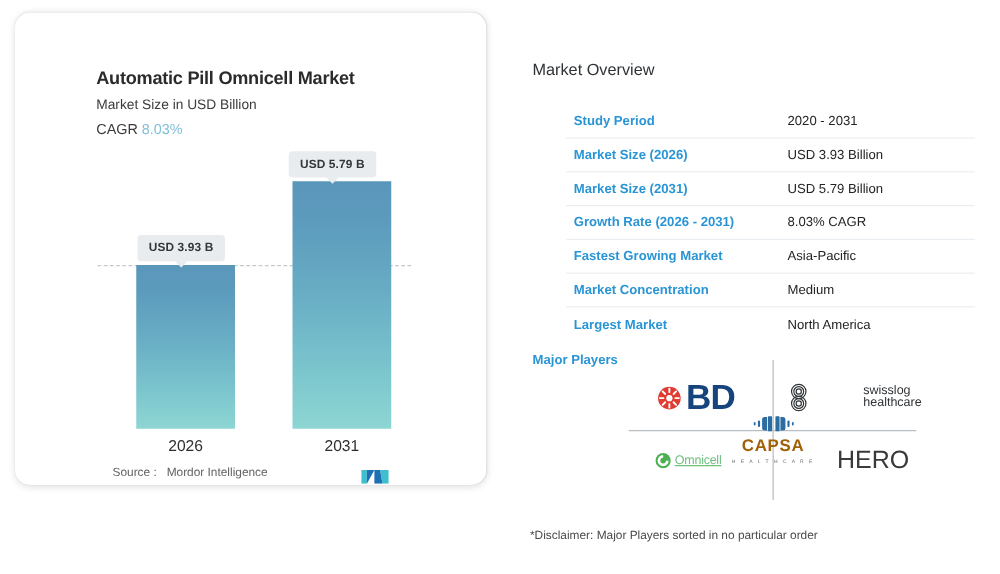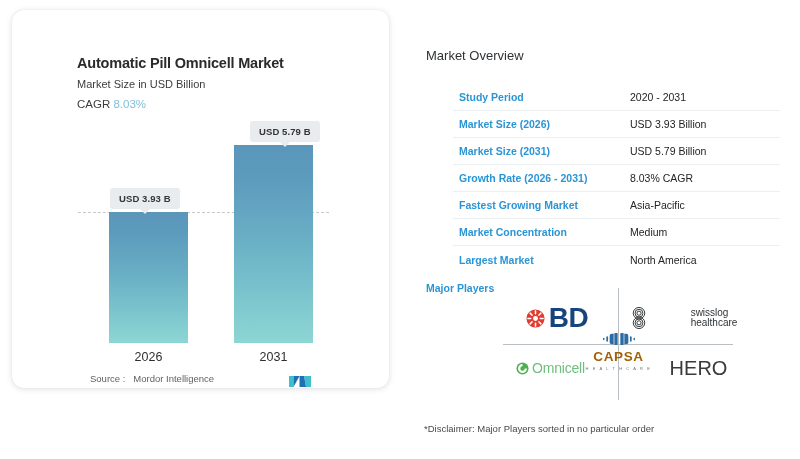--- a/index.html
+++ b/index.html
@@ -76,21 +76,21 @@
   .value-badge::after {
     content: "";
     position: absolute;
     left: 50%; bottom: -5px;
     margin-left: -5px;
     border-left: 5px solid transparent;
     border-right: 5px solid transparent;
     border-top: 5px solid #e8ecee;
   }
   #badge-2026 { left: 98px; top: 68px; }
-  #badge-2031 { left: 238px; top: 1px; }
+  #badge-2031 { left: 219px; top: 1px; }
 
   .x-label {
     position: absolute;
     top: 230px;
     width: 79px;
     text-align: center;
     font-size: 12.5px;
     color: #2f2f2f;
   }
   #xlabel-2026 { left: 97px; }
@@ -169,21 +169,21 @@
   #cell-hero    { left: 153px; top: 62px; width: 85px;  height: 36px; }
   #cell-capsa   { left: 73px;  top: 14px; width: 85px;  height: 98px; }
 
   .bd-wrap { display: flex; align-items: center; gap: 4px; }
   .bd-text { font-size: 28px; font-weight: bold; color: #16447d; letter-spacing: -0.5px; }
 
   .swiss-wrap { display: flex; align-items: center; gap: 5px; }
   .swiss-text { font-size: 10px; line-height: 10.5px; color: #2f3336; margin-left: 37px; }
 
   .omni-wrap { display: flex; align-items: center; gap: 3px; }
-  .omni-text { font-size: 14px; color: #6fbf7f; letter-spacing: -0.2px; }
+  .omni-text { font-size: 10px; color: #6fbf7f; letter-spacing: -0.2px; text-decoration: underline; }
 
   .hero-text { font-size: 20px; color: #3a3a3a; letter-spacing: 0px; }
 
   .capsa-wrap { display: flex; flex-direction: column; align-items: center; gap: 2px; }
   .capsa-name { font-size: 13.5px; font-weight: bold; color: #a16207; letter-spacing: 0.6px; }
   .capsa-sub { font-size: 4px; color: #6a7279; letter-spacing: 1.6px; }
 
   #disclaimer {
     position: absolute;
     left: 424px; top: 423px;

